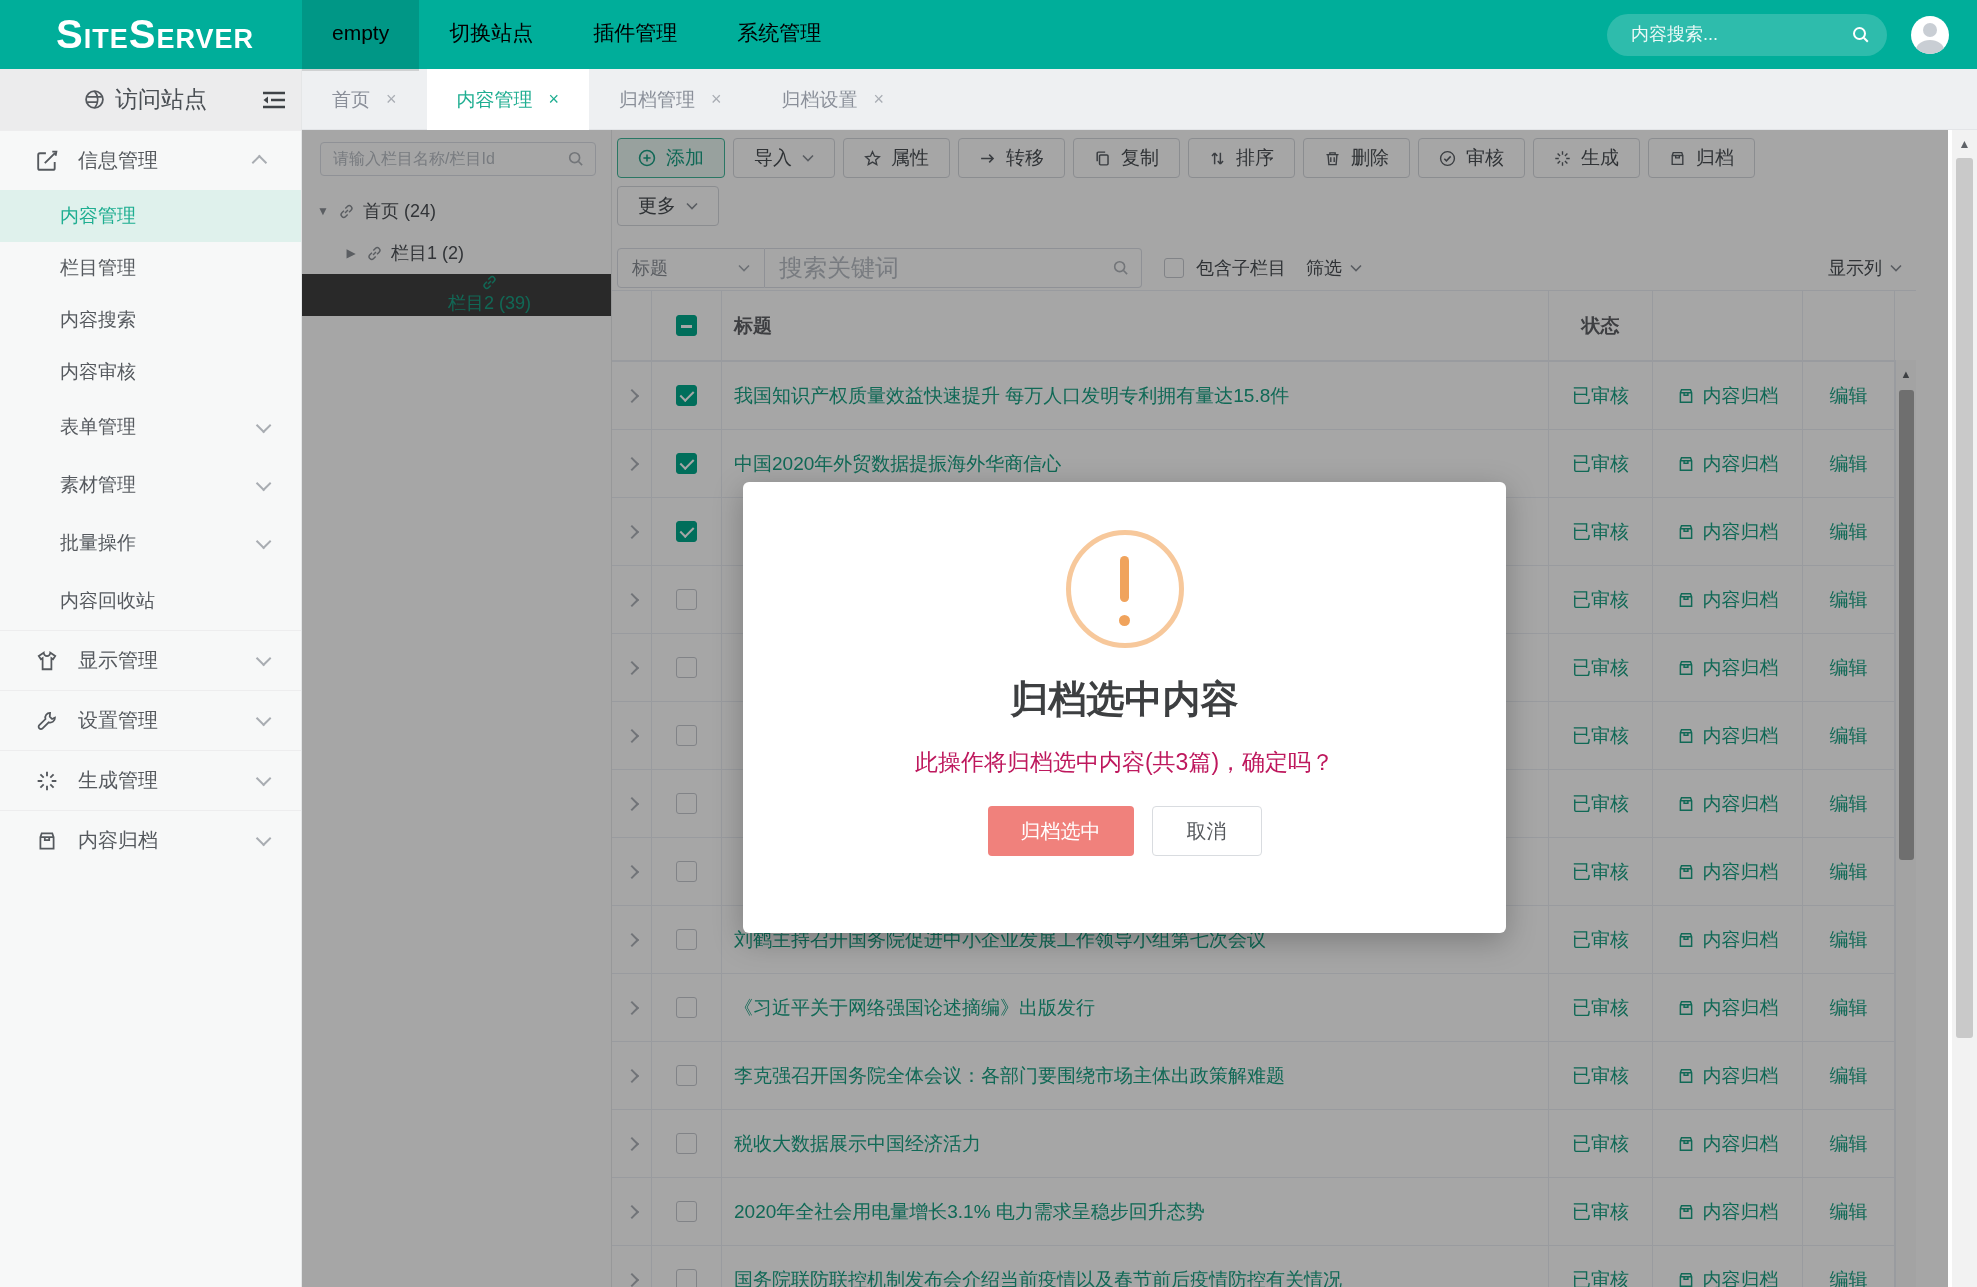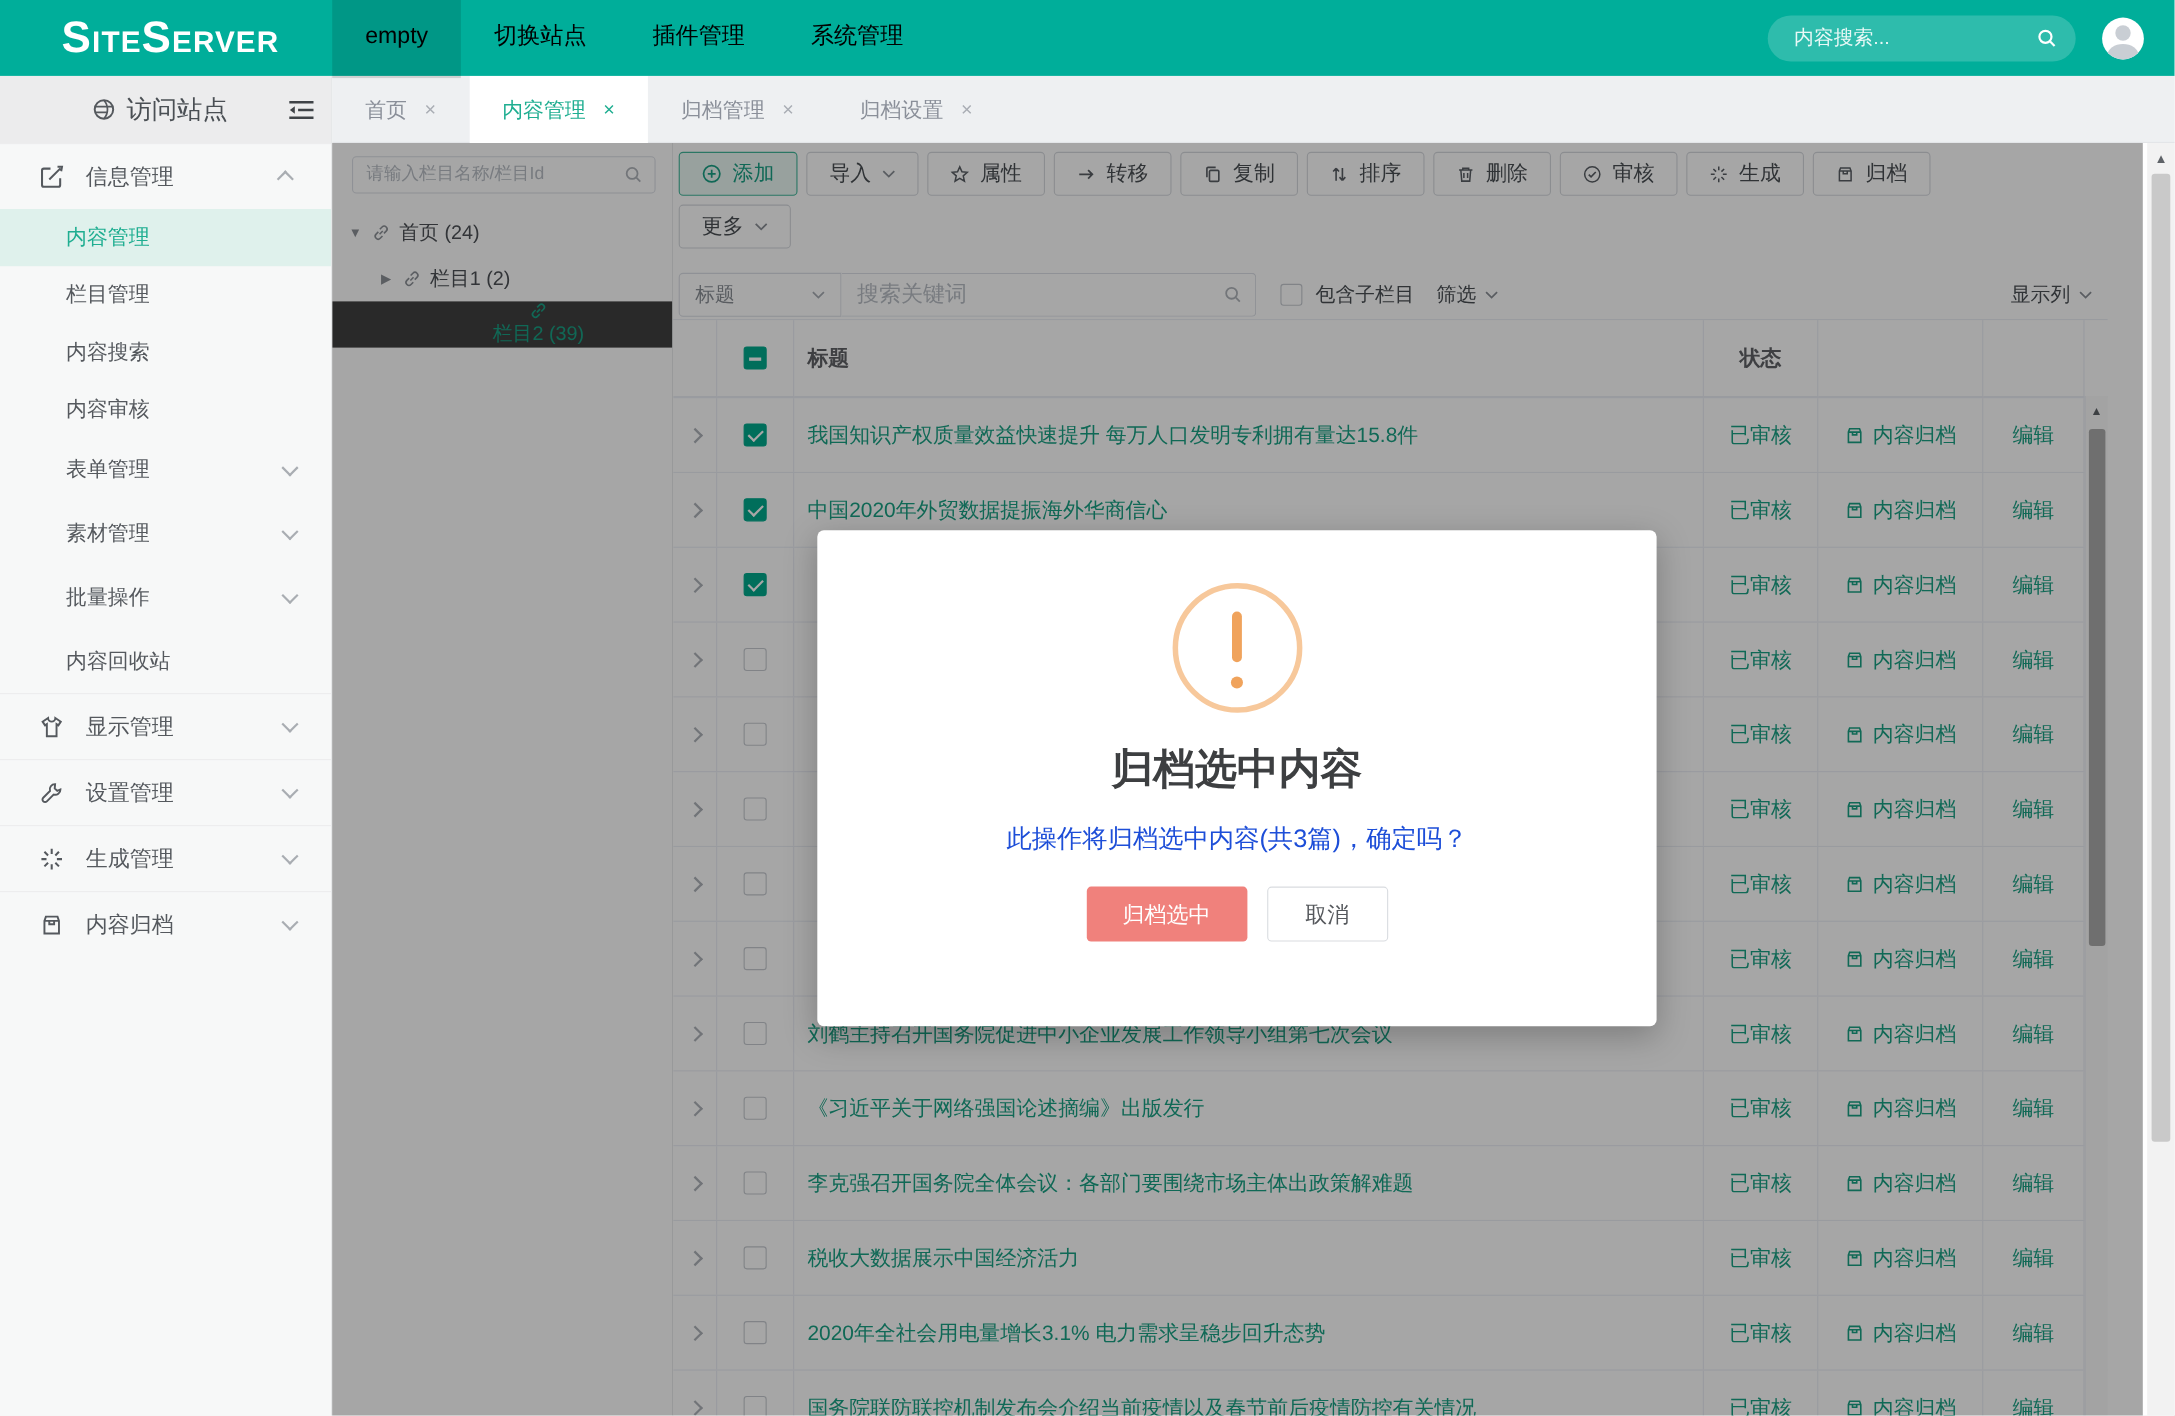--- a/index.html
+++ b/index.html
@@ -78,21 +78,21 @@
   .btn .caret-ic { margin-left:10px; color:#8a8f96; display:flex; }
   .btn.primary { background:#eaf7f3; border-color:#41b79a; color:#1aa084; }
   .btn.primary .bicon { color:#1aa084; }
 
   .filter-row { display:flex; align-items:center; margin:14px 46px 0 5px; height:40px; }
   .fselect { width:148px; height:40px; border:1px solid #dcdfe6; border-radius:4px 0 0 4px; display:flex;
     align-items:center; padding:0 14px; font-size:18px; color:#8a8f96; cursor:pointer; background:#fff; }
   .fselect .caret-ic { margin-left:auto; color:#a8adb4; display:flex; }
   .fkeyword { position:relative; width:377px; height:40px; }
   .fkeyword input { width:100%; height:100%; border:1px solid #dcdfe6; border-left:none; border-radius:0 4px 4px 0;
-    font-size:20px; color:#555; padding:0 28px 0 14px; outline:none; }
+    font-size:24px; color:#555; padding:0 28px 0 14px; outline:none; }
   .fkeyword input::placeholder { color:#b9bec5; }
   .fkeyword .sicon { position:absolute; right:12px; top:11px; color:#b0b4ba; }
   .fcheck { display:flex; align-items:center; margin-left:22px; font-size:18px; color:#4a4f54; cursor:pointer; }
   .fcheck .box { width:20px; height:20px; border:1px solid #c6cad0; border-radius:3px; background:#fff; margin-right:12px; }
   .ffilter { display:flex; align-items:center; margin-left:20px; font-size:18px; color:#4a4f54; cursor:pointer; }
   .ffilter .caret-ic { margin-left:8px; color:#8a8f96; display:flex; }
   .fcolumns { display:flex; align-items:center; margin-left:auto; font-size:18px; color:#4a4f54; cursor:pointer; }
   .fcolumns .caret-ic { margin-left:8px; color:#8a8f96; display:flex; }
 
   
@@ -135,21 +135,21 @@
   .overlay { position:absolute; inset:0; background:rgba(0,0,0,.35); z-index:10; }
   .modal { position:absolute; left:441px; top:352px; width:763px; height:451px; background:#fff;
     border-radius:6px; box-shadow:0 8px 30px rgba(0,0,0,.25); z-index:20; text-align:center; }
   .warn-ring { width:118px; height:118px; border:5px solid #f7c89b; border-radius:50%;
     margin:48px auto 0; position:relative; }
   .warn-bar { position:absolute; left:50%; top:21px; width:9px; height:46px; margin-left:-4.5px;
     background:#f0a35c; border-radius:5px; }
   .warn-dot { position:absolute; left:50%; bottom:17px; width:11px; height:11px; margin-left:-5.5px;
     background:#f0a35c; border-radius:50%; }
   .modal-title { margin-top:26px; font-size:38px; font-weight:bold; color:#3d3f41; }
-  .modal-msg { margin-top:22px; font-size:23px; color:#1d4ed8; }
+  .modal-msg { margin-top:22px; font-size:23px; color:#be185d; }
   .modal-btns { margin-top:28px; display:flex; justify-content:center; }
   .btn-confirm { width:146px; height:50px; background:#f0817c; color:#fff; font-size:20px; border:none;
     border-radius:4px; cursor:pointer; font-family:inherit; }
   .btn-cancel { width:110px; height:50px; background:#fff; color:#55585c; font-size:20px;
     border:1px solid #d9dce0; border-radius:4px; margin-left:18px; cursor:pointer; font-family:inherit; }
 
   
   .oscroll { position:absolute; left:1952px; top:130px; bottom:0; width:25px; background:#f2f2f2; z-index:15; }
   .oscroll .arr { text-align:center; font-size:12px; color:#5f6368; padding-top:7px; }
   .oscroll .thumb { position:absolute; left:4px; top:28px; width:17px; height:880px; background:#c9c9c9; border-radius:3px; }

